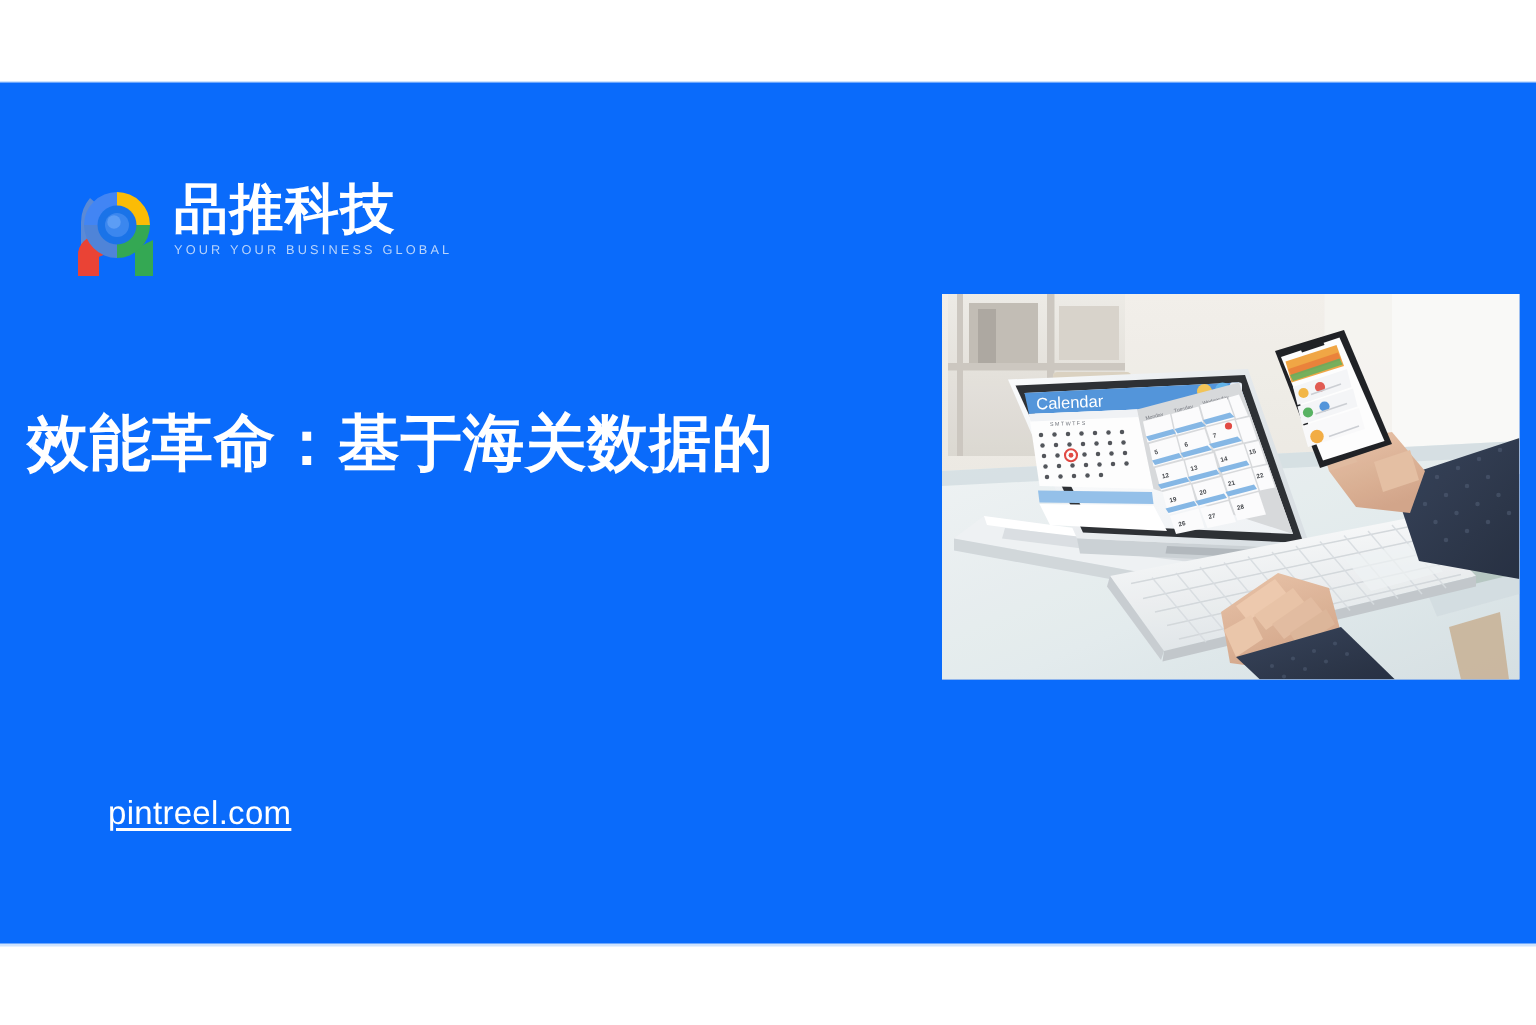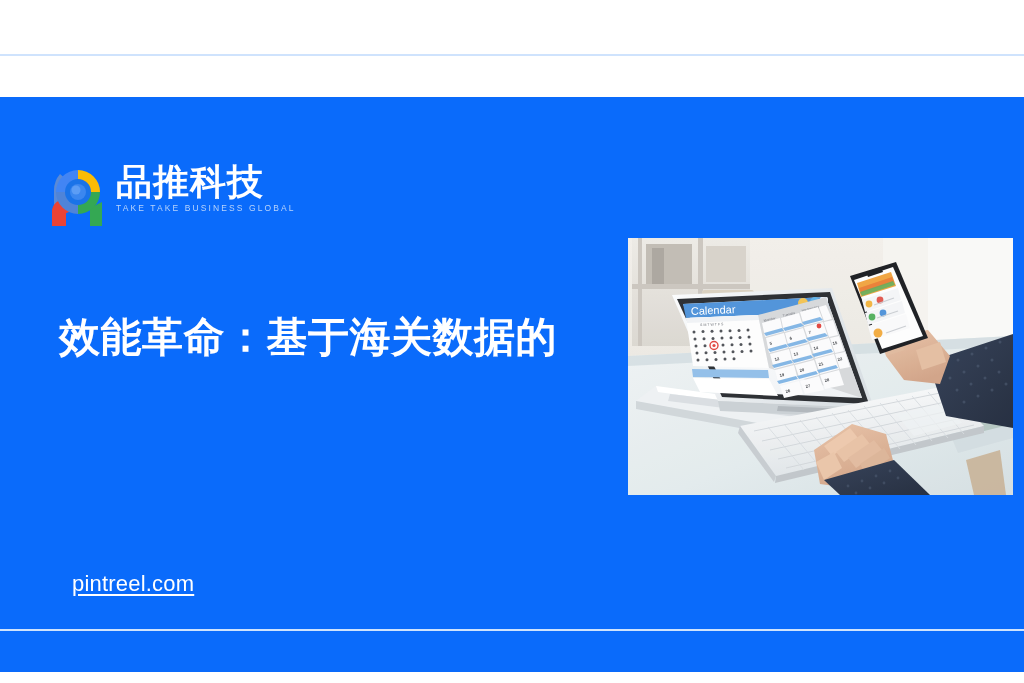--- a/index.html
+++ b/index.html
@@ -24,21 +24,20 @@
 
   
   #canvas {
     position: absolute;
     left: 0;
     top: 55px;
     width: 1024px;
     height: 575px;
     background: #0a6bfb;
     overflow: hidden;
-    margin-top: 42px;
   }
 
   
   #seam-top {
     position: absolute;
     left: 0; top: 54px;
     width: 1024px; height: 2px;
     background: #cfe3fd;
   }
   #seam-bottom {
@@ -84,24 +83,23 @@
     font-size: 8.5px;
     font-weight: 400;
     color: #b9d4fb;
     letter-spacing: 2.1px;
     white-space: nowrap;
   }
 
   
   #headline {
     position: absolute;
-    left: 8px;
+    left: 18px;
     top: 268px;
     width: 600px;
-    text-align: center;
   }
   .headline-line {
     font-family: "DejaVu Sans", "Liberation Sans", sans-serif;
     font-size: 41px;
     font-weight: 700;
     color: #ffffff;
     line-height: 1.34;
     letter-spacing: 0.5px;
     white-space: nowrap;
   }
@@ -159,21 +157,21 @@
 
         <path d="M6 32 A22 22 0 0 0 28 54 L28 44 A12 12 0 0 1 16 32 Z" fill="#4f84d8"></path>
 
         <circle cx="28" cy="32" r="13" fill="#1a73e8"></circle>
         <circle cx="28" cy="32" r="8" fill="#3b87ef"></circle>
         <circle cx="26" cy="30" r="4.5" fill="#5c9df5"></circle>
       </svg>
 
       <div id="logo-text-block">
         <div id="logo-wordmark">品推科技</div>
-        <div id="logo-tagline">TAKE TAKE BUSINESS GLOBAL</div>
+        <div id="logo-tagline">YOUR YOUR BUSINESS GLOBAL</div>
       </div>
     </div>
 
     <div id="headline" style="top:213px;">
       <div class="headline-line">效能革命：基于海关数据的</div>
     </div>
 
     <a id="site-url" href="#" style="top:474px;text-align:center;">pintreel.com</a>
 
     <div id="photo" style="top:141px;">

